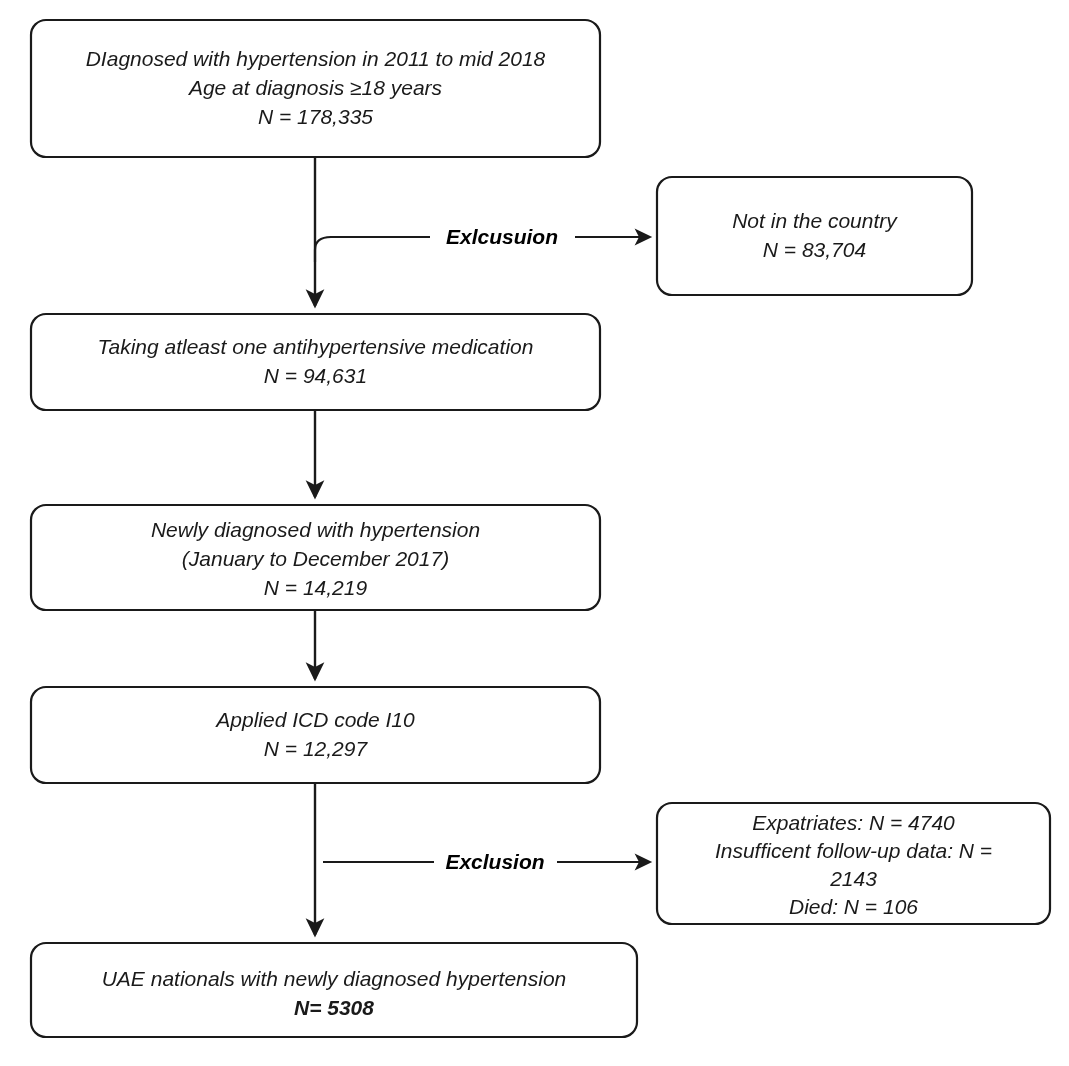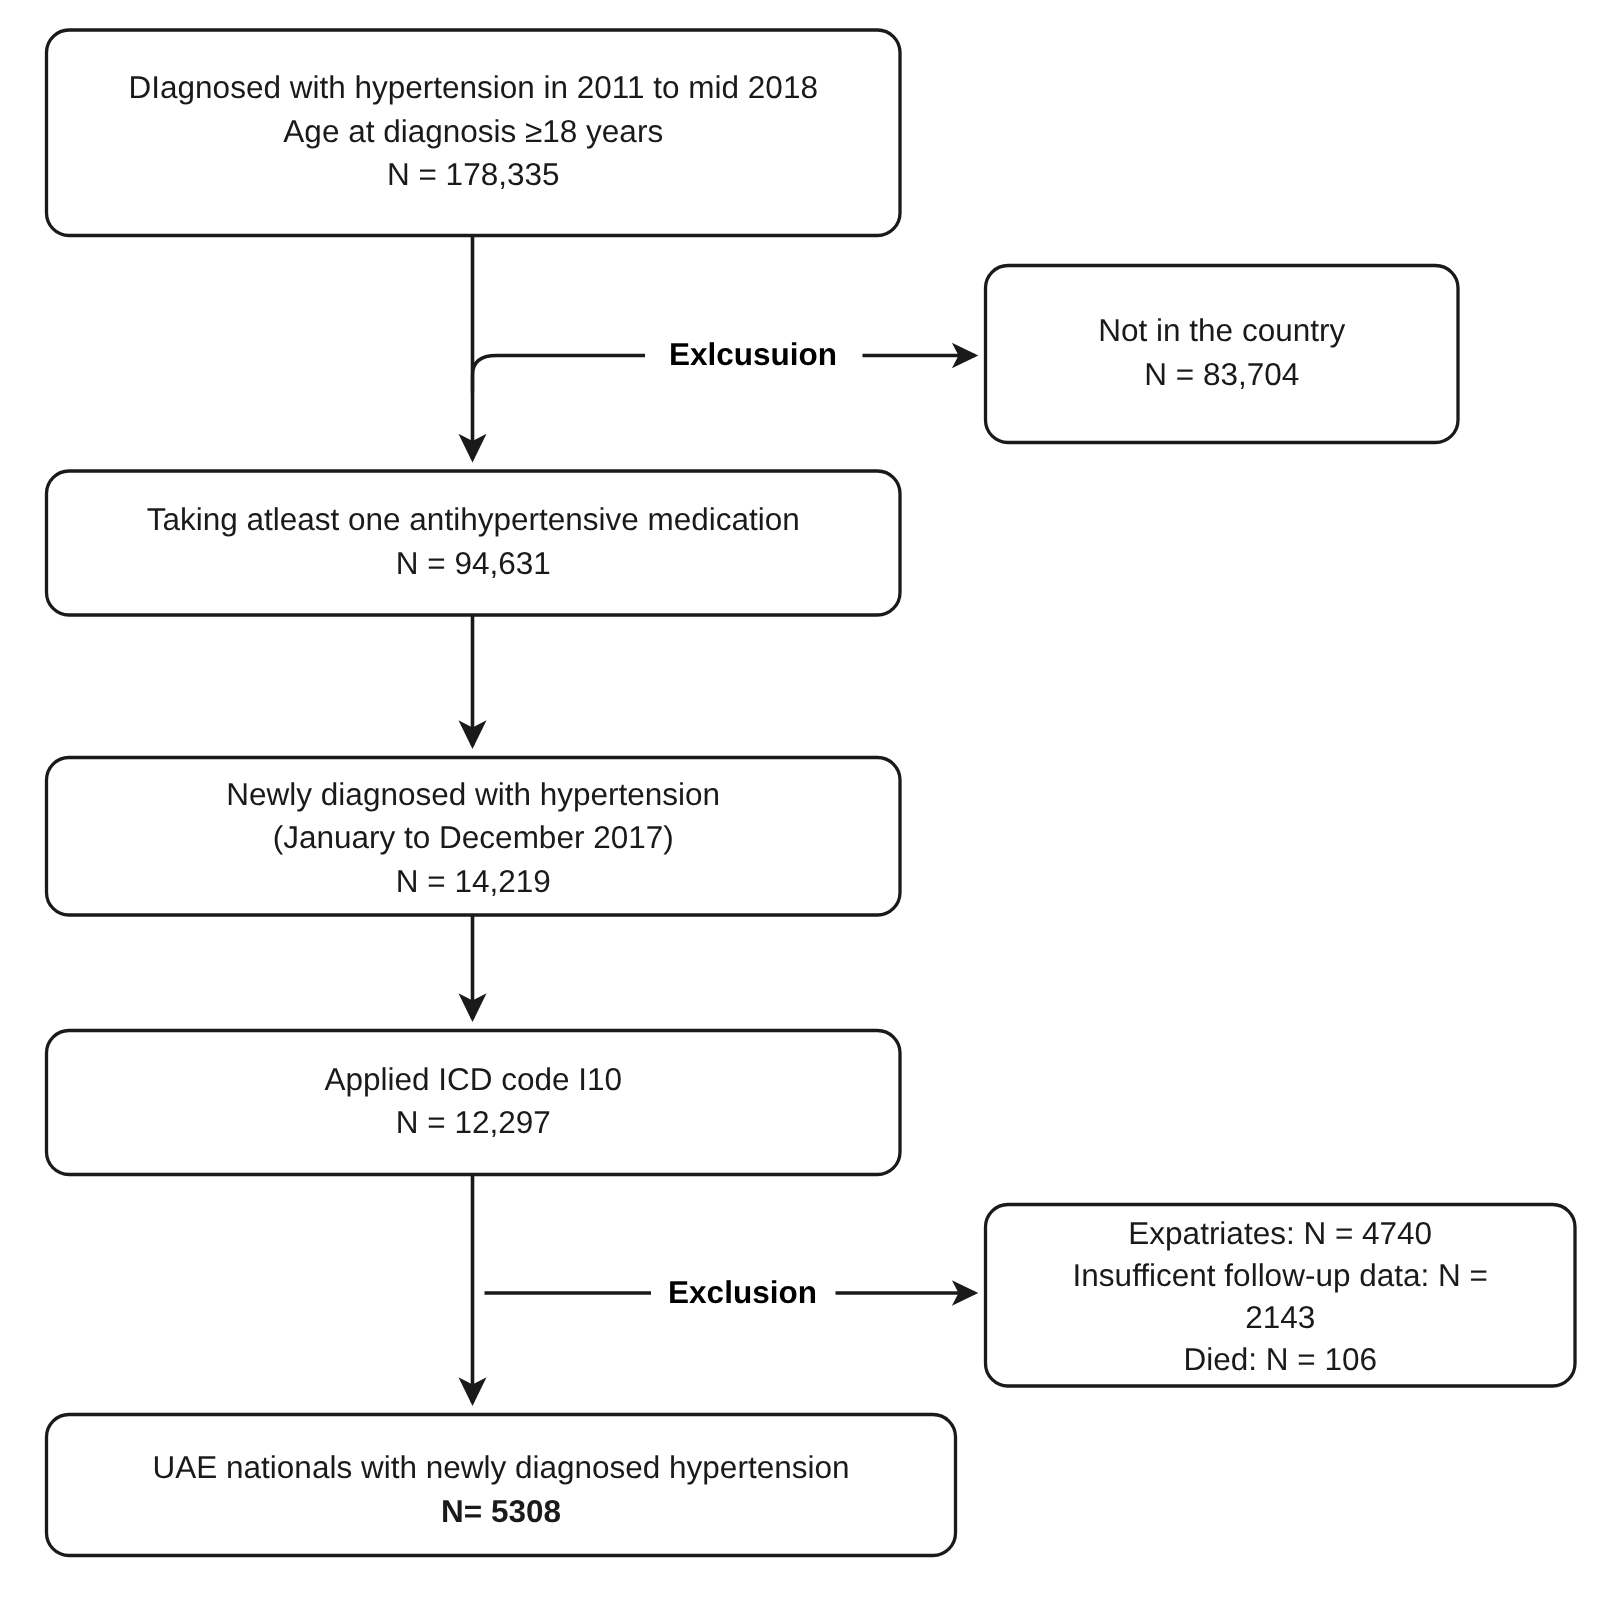--- a/index.html
+++ b/index.html
@@ -11,20 +11,21 @@
     width: 1069px;
     height: 1066px;
     font-family: "Liberation Sans", sans-serif;
     color: #1a1a1a;
     overflow: hidden;
   }
   #flowchart-root {
     position: relative;
     width: 879px;
     height: 1066px;
+    font-style: italic;
   }
   svg#flow-svg {
     position: absolute;
     top: 0;
     left: 0;
     width: 1069px;
     height: 1066px;
   }
   .node-box {
     fill: #ffffff;

